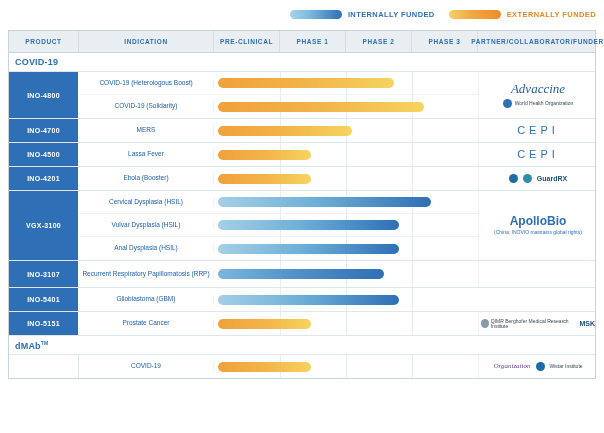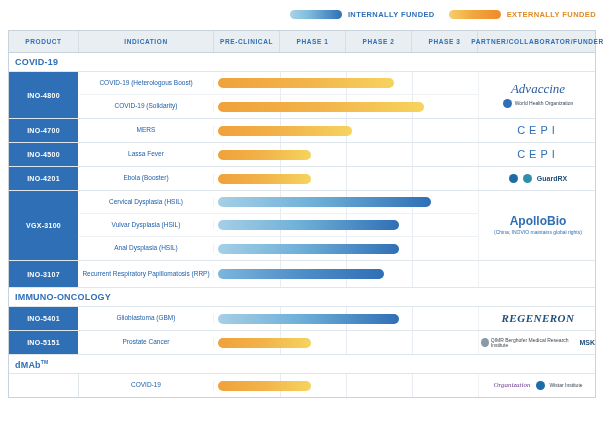--- a/index.html
+++ b/index.html
@@ -406,38 +406,32 @@
             <span class="gridline" style="left:66px"></span>
               <span class="gridline" style="left:132px"></span>
               <span class="gridline" style="left:198px"></span>
             <span class="bar int-dark" style="left:4px;width:166px"></span>
           </div>
         </div>
       </div>
       <div class="partner-span"></div>
     </div>
 
-    <div class="section-row">
-      <span class="section-title">IMMUNO-ONCOLOGY</span>
-    </div>
     <div class="group">
       <div class="product-cell">INO-5401</div>
       <div class="rows-wrap">
         <div class="prow">
           <div class="indication">Glioblastoma (GBM)</div>
           <div class="track">
             <span class="gridline" style="left:66px"></span>
               <span class="gridline" style="left:132px"></span>
               <span class="gridline" style="left:198px"></span>
             <span class="bar int" style="left:4px;width:181px"></span>
           </div>
         </div>
-      </div>
-      <div class="partner-span">
-        <div class="ptext regeneron">REGENERON</div>
       </div>
     </div>
 
     <div class="group">
       <div class="product-cell">INO-5151</div>
       <div class="rows-wrap">
         <div class="prow">
           <div class="indication">Prostate Cancer</div>
           <div class="track">
             <span class="gridline" style="left:66px"></span>

